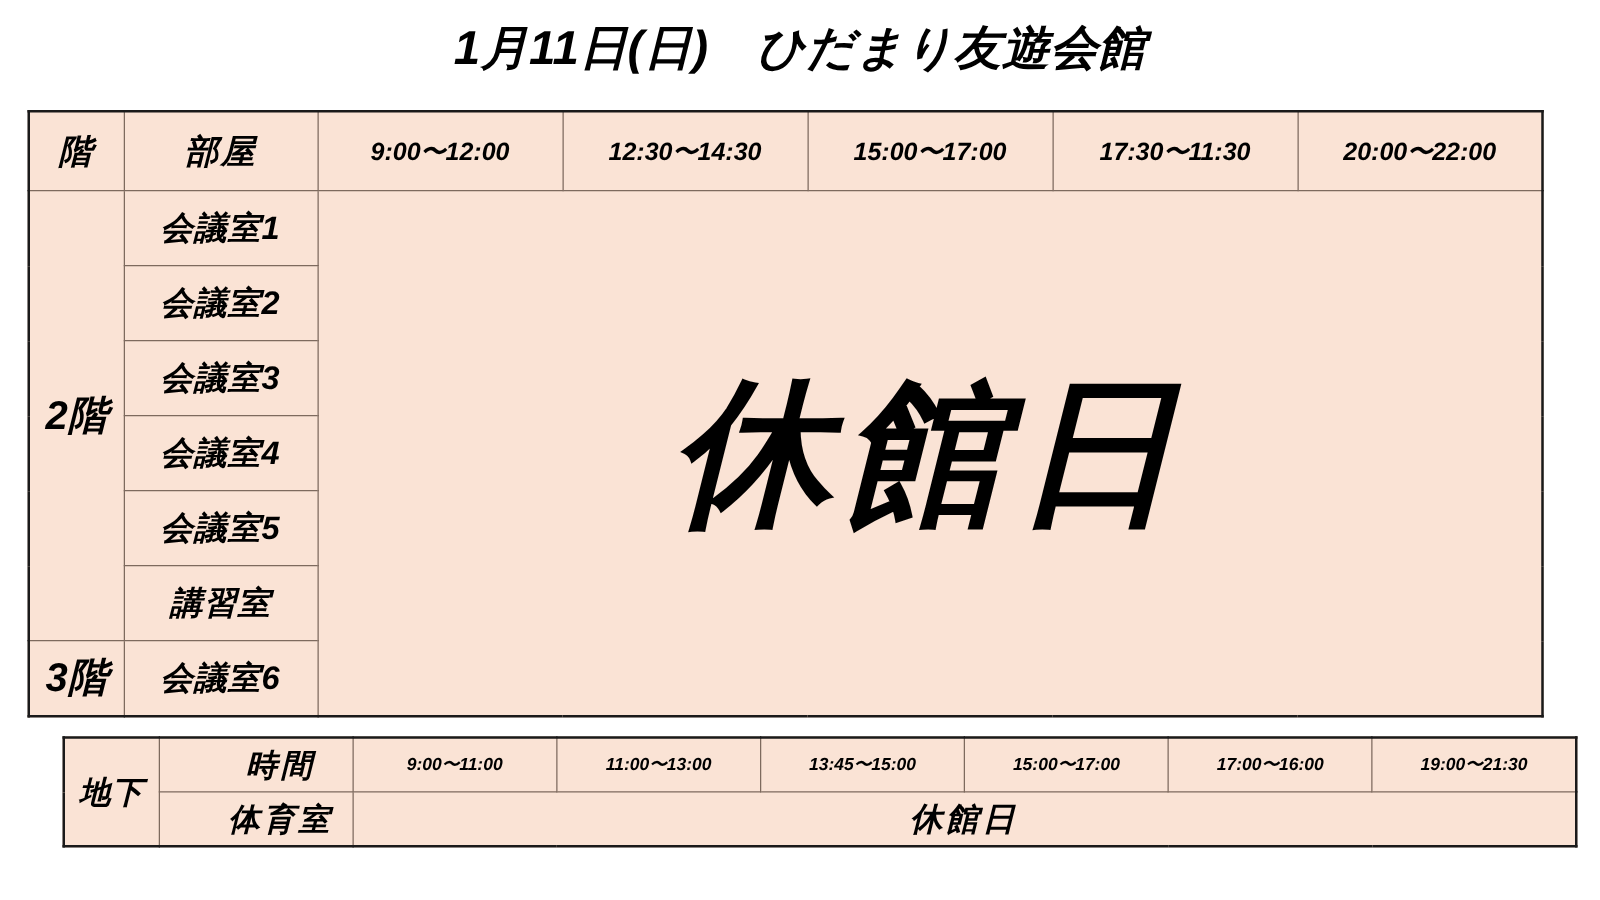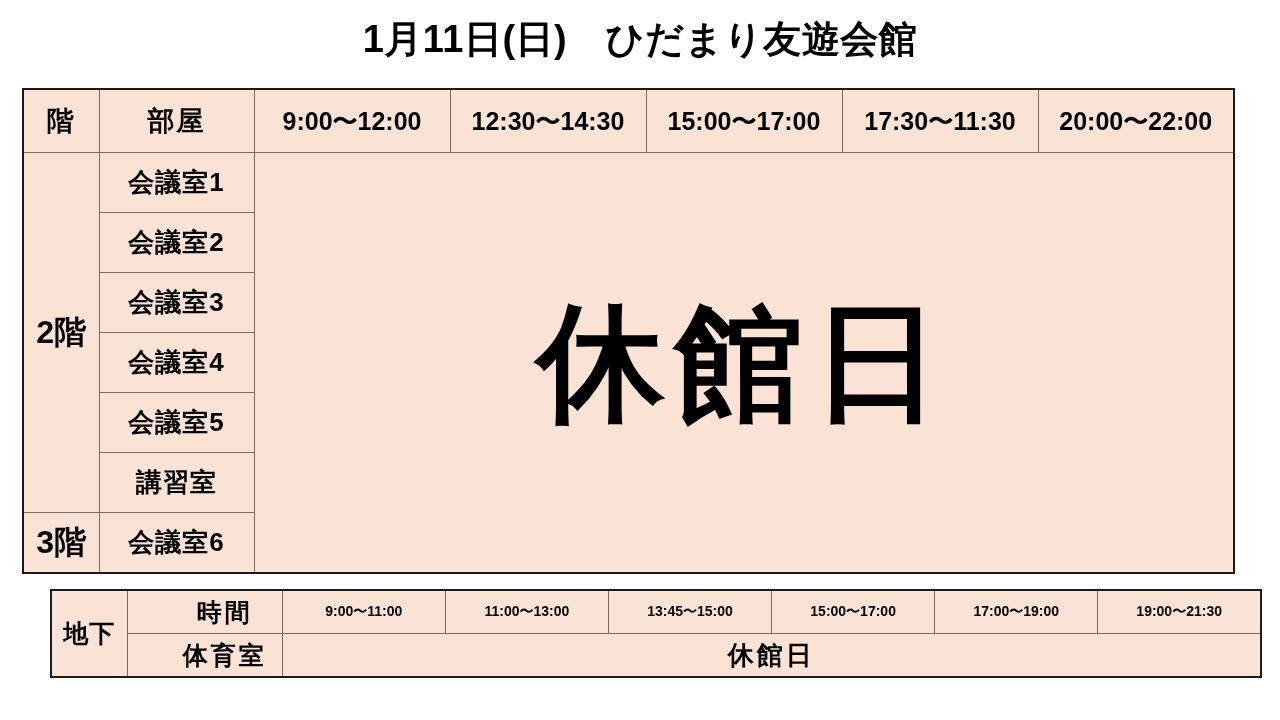--- a/index.html
+++ b/index.html
@@ -12,20 +12,21 @@
     height: 720px;
     font-family: "Liberation Sans", "DejaVu Sans", sans-serif;
     color: #000000;
     overflow: hidden;
   }
   .page {
     position: relative;
     width: 1280px;
     height: 720px;
     background: #ffffff;
+    font-style: italic;
   }
 
   
   .title {
     position: absolute;
     top: 16px;
     left: 0;
     width: 1280px;
     text-align: center;
     font-size: 38px;
@@ -58,21 +59,21 @@
     left: 22px;
     top: 88px;
     width: 1212px;
   }
   #top-sheet .hdr-floor   { width: 76px; }
   #top-sheet .hdr-room    { width: 155px; }
   #top-sheet .hdr-slot    { width: 196px; }
 
   #top-sheet thead td {
     height: 62px;
-    font-size: 25px;
+    font-size: 20px;
   }
   #top-sheet thead td.jp {
     font-size: 27px;
     letter-spacing: 2px;
   }
   #top-sheet tbody td.floor {
     font-size: 32px;
     letter-spacing: 0px;
     text-align: center;
   }
@@ -186,21 +187,21 @@
         <col class="b-slot">
     </colgroup>
     <tbody>
       <tr>
         <td class="b-floorcell" rowspan="2">地下</td>
         <td class="b-label">時間</td>
         <td>9:00〜11:00</td>
         <td>11:00〜13:00</td>
         <td>13:45〜15:00</td>
         <td>15:00〜17:00</td>
-        <td>17:00〜19:00</td>
+        <td>17:00〜16:00</td>
         <td>19:00〜21:30</td>
       </tr>
       <tr>
         <td class="b-label">体育室</td>
         <td class="b-closed" colspan="6">休館日</td>
       </tr>
     </tbody>
   </table>
 
 </div>

